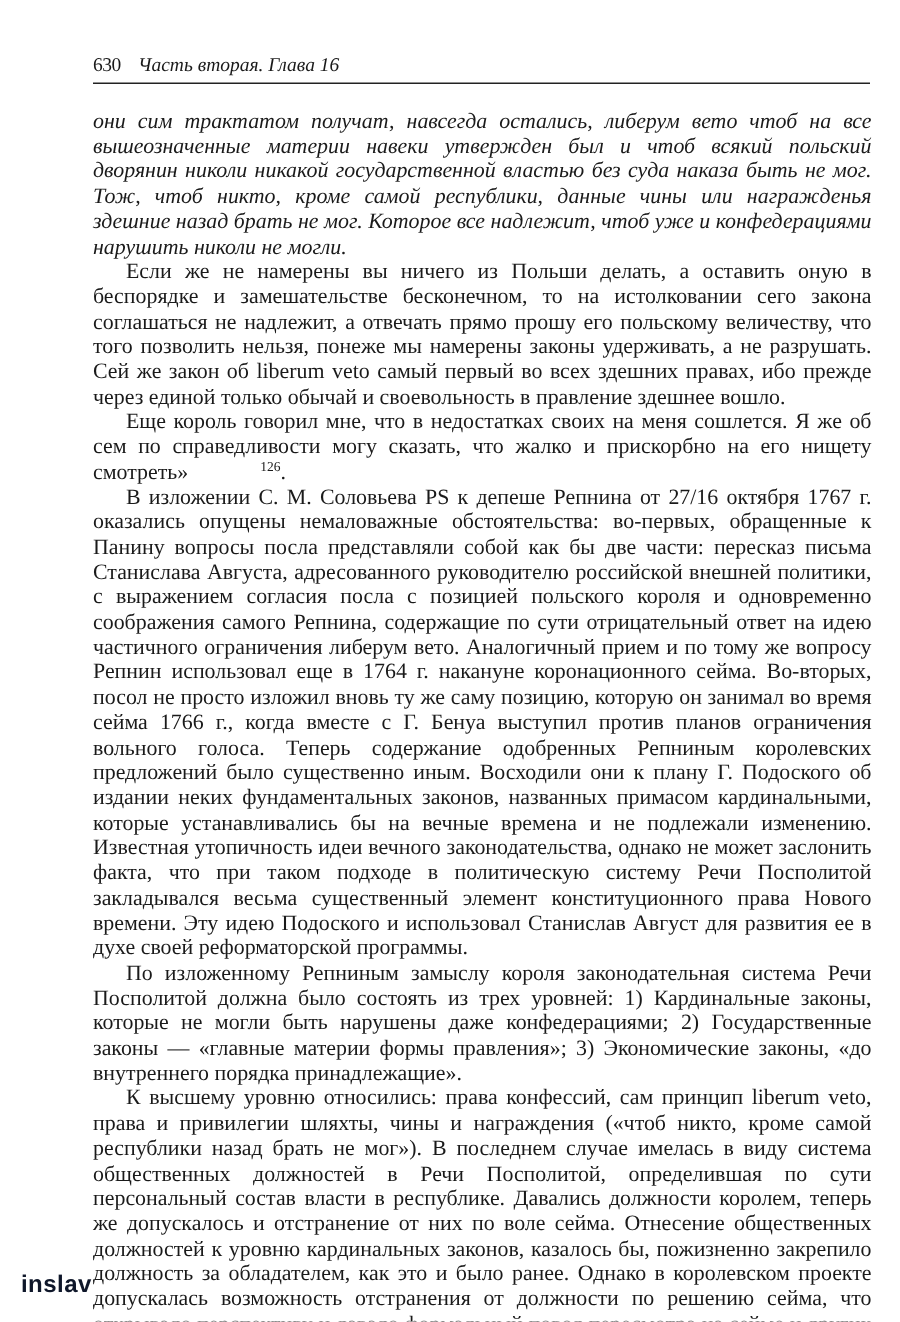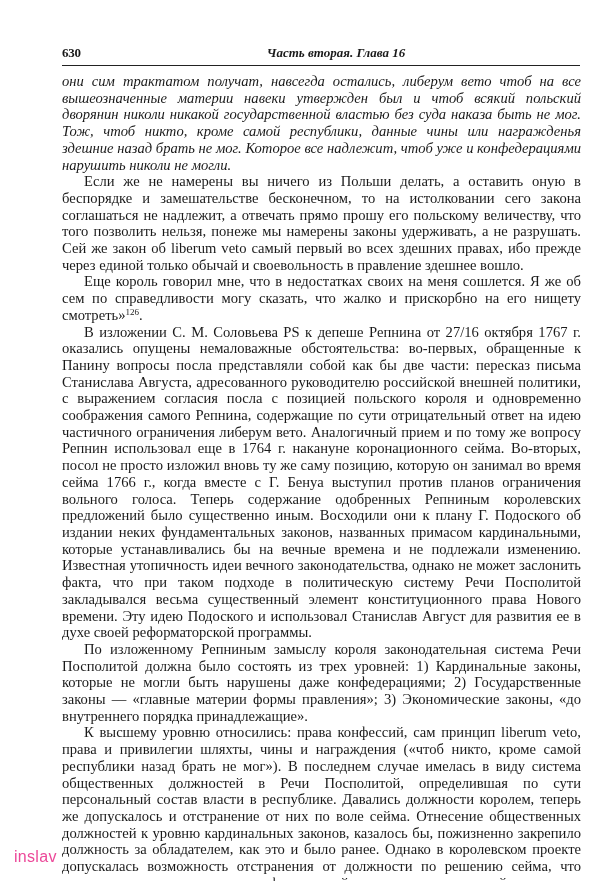--- a/index.html
+++ b/index.html
@@ -11,38 +11,36 @@
       width: 600px;
       height: 881px;
       position: relative;
       overflow: hidden;
       font-family: "Liberation Serif", "DejaVu Serif", serif;
       color: #1a1a1a;
     }
     .header {
       position: absolute;
       left: 62px;
-      top: 45px;
+      top: 35px;
       width: 518px;
       height: 22px;
-      font-weight: bold;
     }
     .page-number {
       position: absolute;
       left: 0;
       top: 0;
       font-size: 13px;
       letter-spacing: -0.3px;
     }
     .running-head {
       position: absolute;
       left: 0;
       right: 0;
       top: 0;
-      text-align: center;
       font-size: 13px;
       font-style: italic;
       padding-left: 30px;
     }
     .header-rule {
       position: absolute;
       left: 0;
       right: 0;
       top: 20px;
       height: 0;
@@ -66,29 +64,31 @@
       text-indent: 22px;
     }
     .body-text p.cont {
       text-indent: 0;
       font-style: italic;
     }
     sup {
       font-size: 9px;
       line-height: 0;
       vertical-align: 5px;
+      margin-left: 48px;
     }
     .watermark {
       position: absolute;
       left: 14px;
       top: 848px;
       font-family: "Liberation Sans", "DejaVu Sans", sans-serif;
       font-size: 16px;
-      color: #ec4899;
+      color: #0f172a;
       letter-spacing: 0.3px;
+      font-weight: bold;
     }
   </style>
 </head>
 <body>
 
 <div class="header">
   <span class="page-number">630</span>
   <span class="running-head">Часть вторая. Глава 16</span>
   <div class="header-rule"></div>
 </div>

